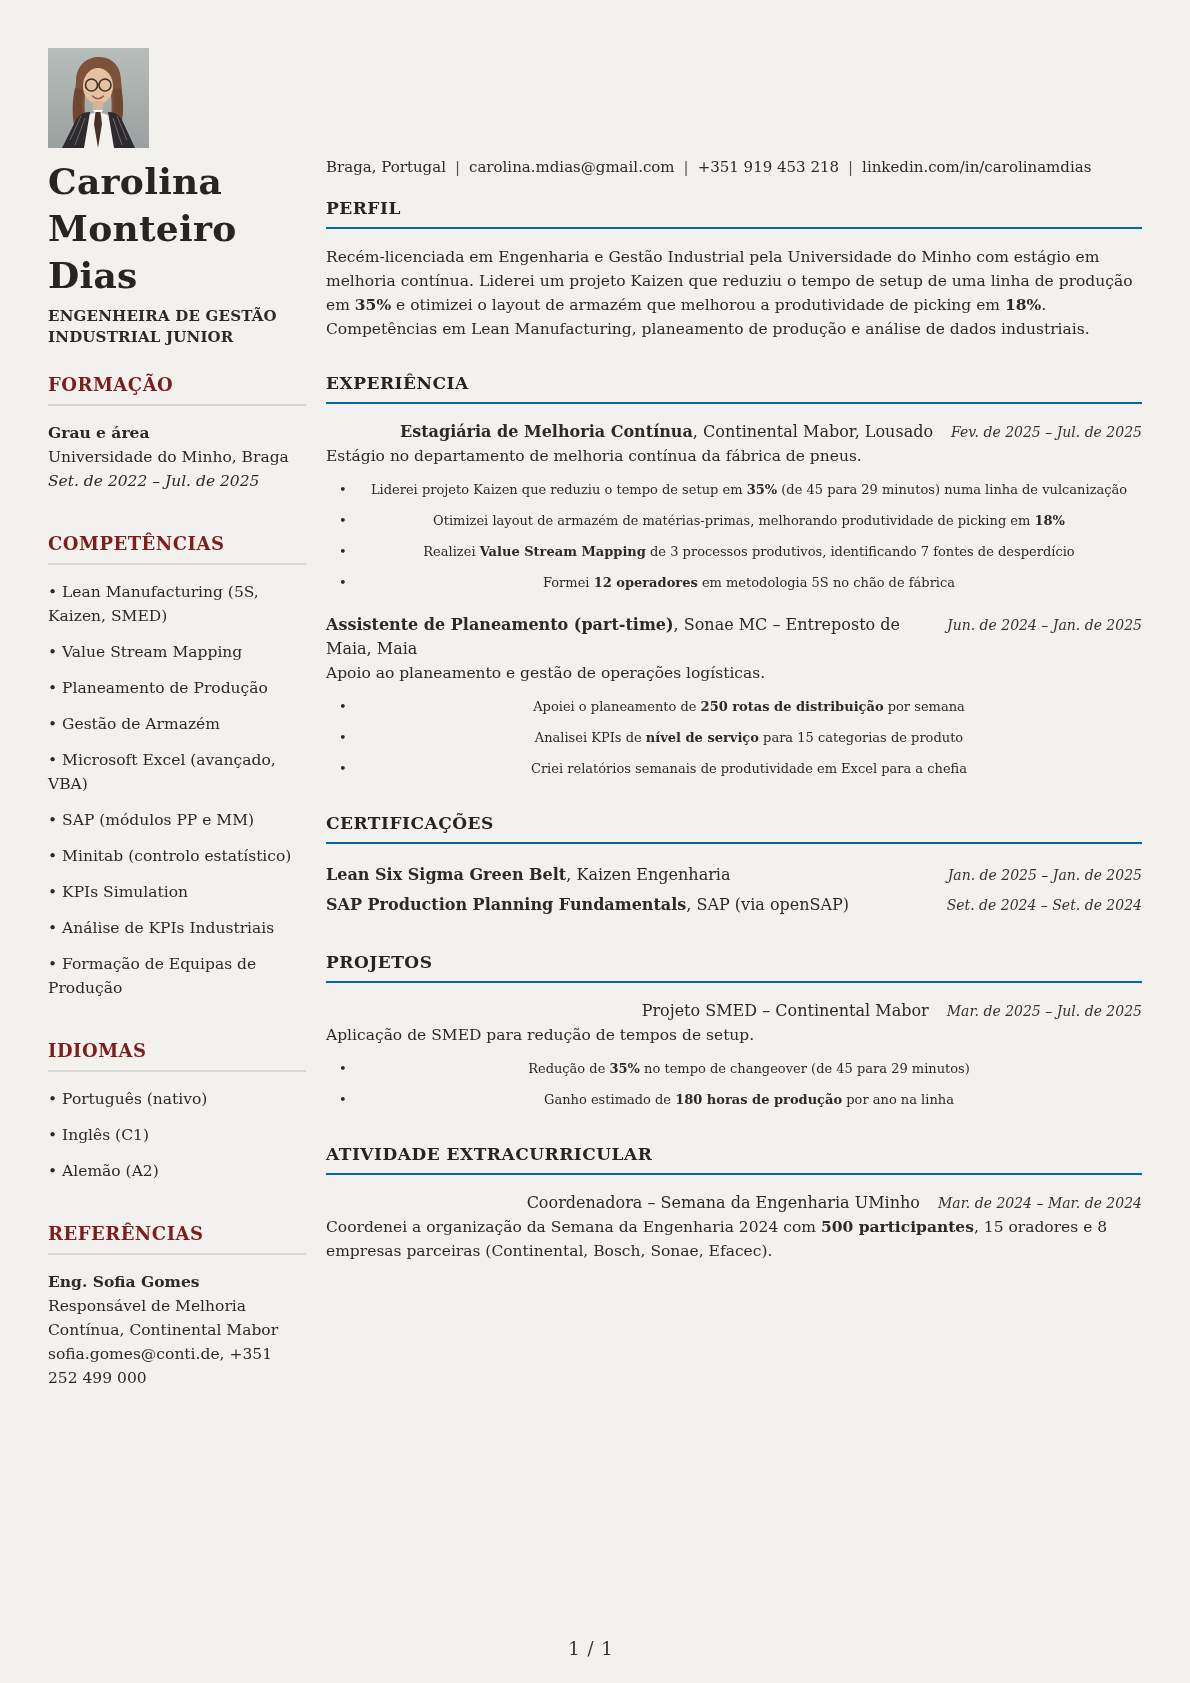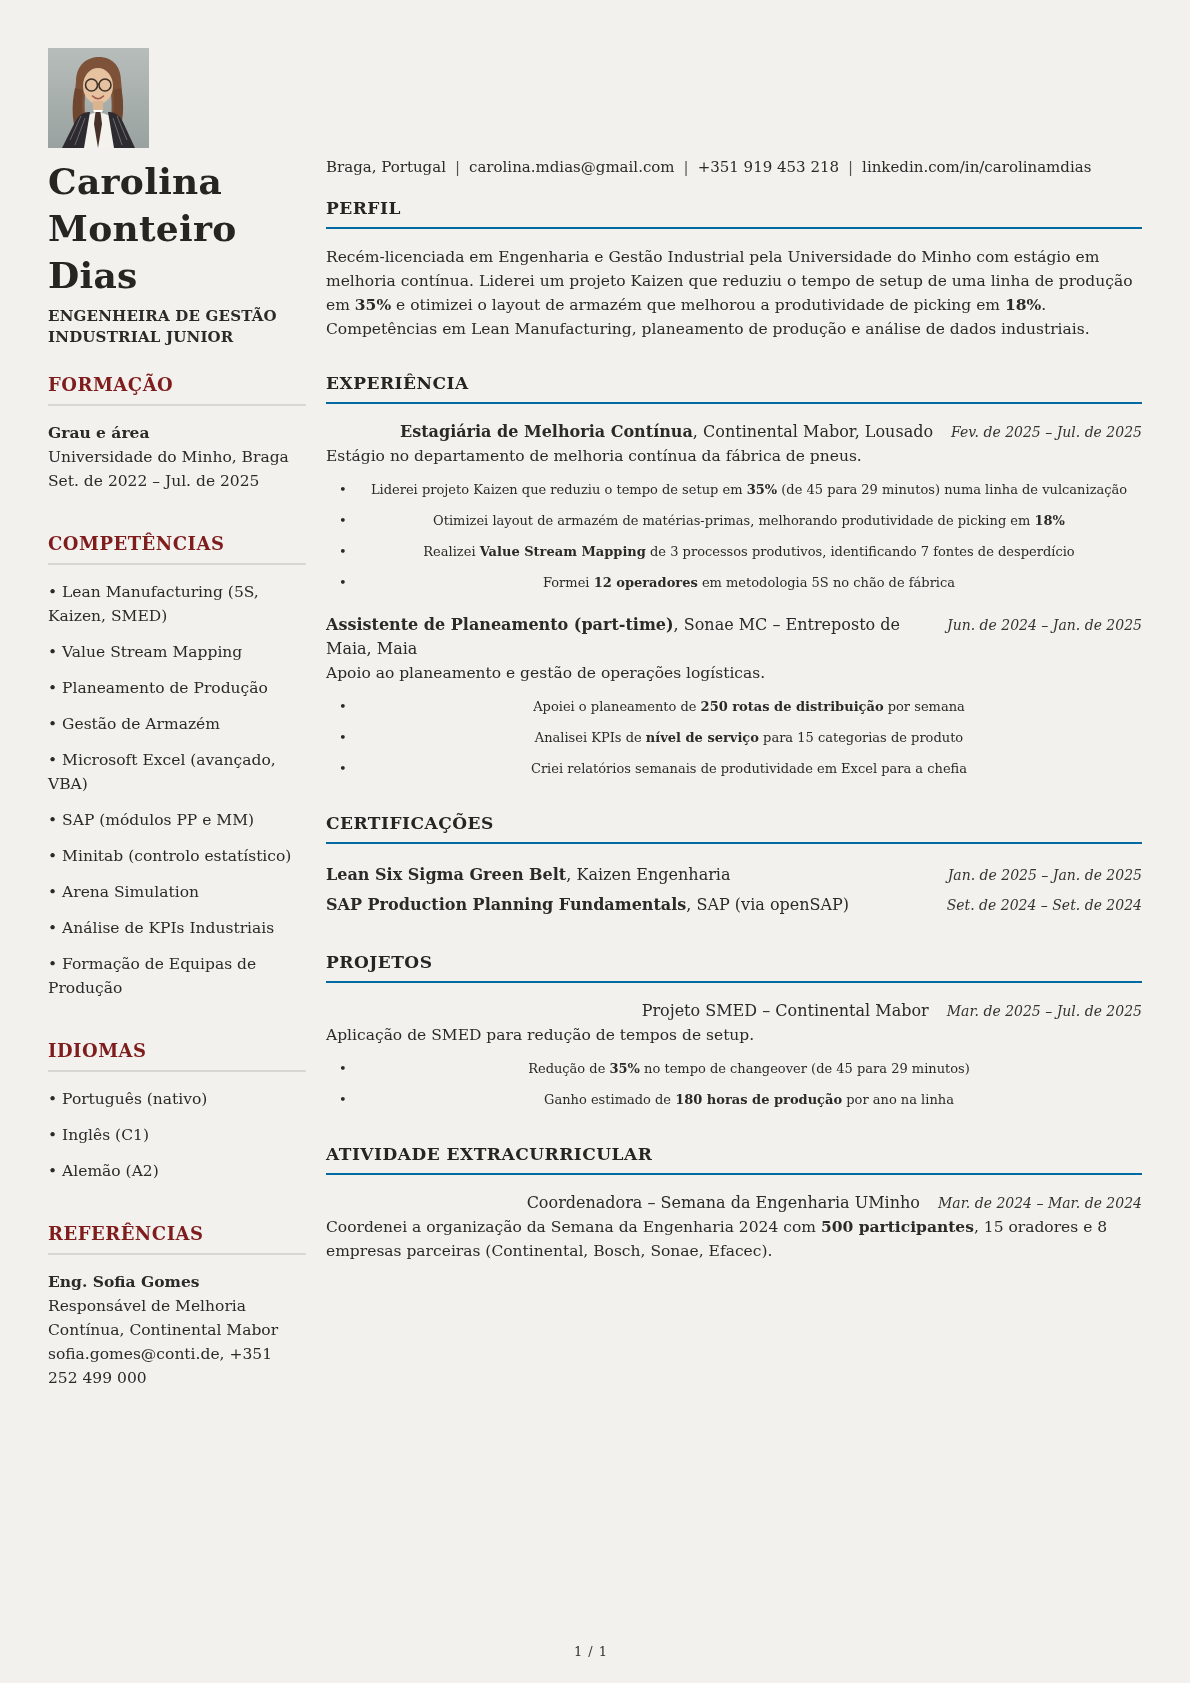--- a/index.html
+++ b/index.html
@@ -44,21 +44,21 @@
     font-size: 18px;
     font-weight: bold;
     letter-spacing: 0.5px;
     padding-bottom: 9px;
     border-bottom: 2px solid #d9d7d3;
     margin-bottom: 15px;
     color: #7f1d1d;
   }
   .side-line { font-size: 15.5px; line-height: 24px; }
   .side-line.bold { font-weight: bold; }
-  .side-line.italic { }
+  .side-line.italic { font-style: italic; }
   .side-item {
     font-size: 15.5px;
     line-height: 24px;
     margin-bottom: 12px;
   }
   .side-item::before { content: "\2022\00a0"; }
   
   .right-col { flex: 1; min-width: 0; }
   .contact {
     margin-top: 156px;
@@ -119,21 +119,21 @@
     font-size: 16px;
     line-height: 29px;
   }
   b, .b { font-weight: bold; }
   .footer {
     position: absolute;
     bottom: 24px;
     left: 0;
     right: 8px;
     text-align: center;
-    font-size: 13px;
+    font-size: 18px;
     color: #33322f;
     letter-spacing: 1px;
   }
 </style>
 </head>
 <body>
 
 <div class="page">
 
   <aside class="left-col">
@@ -190,21 +190,21 @@
 
     <section class="side-section">
       <h2>COMPETÊNCIAS</h2>
       <div class="side-item">Lean Manufacturing (5S, Kaizen, SMED)</div>
       <div class="side-item">Value Stream Mapping</div>
       <div class="side-item">Planeamento de Produção</div>
       <div class="side-item">Gestão de Armazém</div>
       <div class="side-item">Microsoft Excel (avançado, VBA)</div>
       <div class="side-item">SAP (módulos PP e MM)</div>
       <div class="side-item">Minitab (controlo estatístico)</div>
-      <div class="side-item">Arena Simulation</div>
+      <div class="side-item">KPIs Simulation</div>
       <div class="side-item">Análise de KPIs Industriais</div>
       <div class="side-item">Formação de Equipas de Produção</div>
     </section>
 
     <section class="side-section">
       <h2>IDIOMAS</h2>
       <div class="side-item">Português (nativo)</div>
       <div class="side-item">Inglês (C1)</div>
       <div class="side-item">Alemão (A2)</div>
     </section>

